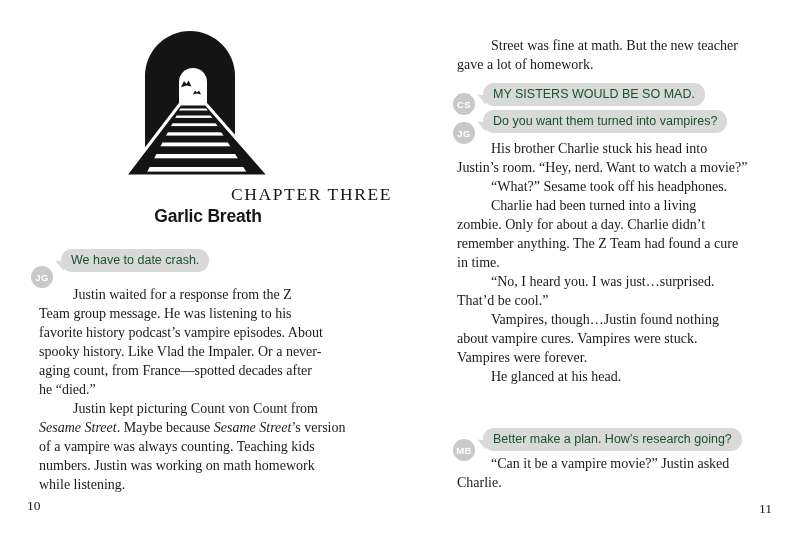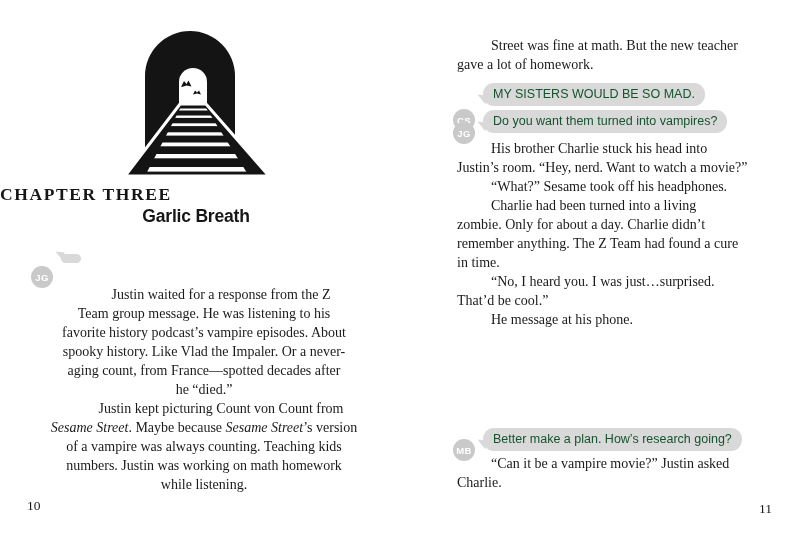--- a/index.html
+++ b/index.html
@@ -6,23 +6,23 @@
   .canvas{position:relative;width:800px;height:543px;background:#ffffff;overflow:hidden;
           font-family:"Liberation Serif",serif;color:#1a1a1a;}
   .page{position:absolute;top:0;width:400px;height:543px;}
   .page-left{left:0;}
   .page-right{left:400px;}
 
   
   .art{position:absolute;left:118px;top:28px;width:150px;height:150px;}
 
   
-  .chapter-label{position:absolute;left:0;top:184px;width:392px;margin:0;text-align:left;
-                 font-size:17.5px;font-weight:700;letter-spacing:1.6px;color:#161616;}
-  .chapter-title{position:absolute;left:0;top:206px;width:392px;margin:0;text-align:center;
+  .chapter-label{position:absolute;left:0;top:184px;width:392px;margin:0;text-align:right;
+                 font-size:17.5px;font-weight:400;letter-spacing:1.6px;color:#161616;}
+  .chapter-title{position:absolute;left:12px;top:206px;width:392px;margin:0;text-align:center;
                  font-family:"Liberation Sans",sans-serif;font-size:17.5px;font-weight:700;
                  letter-spacing:-0.2px;color:#161616;}
 
   
   .textcol{position:absolute;font-size:14px;line-height:19px;color:#1a1a1a;}
   .textcol p{margin:0;text-indent:34px;white-space:pre;}
   .textcol p i{font-style:italic;}
 
   
   .chat{position:absolute;}
@@ -73,24 +73,24 @@
         <rect x="0" y="126" width="150" height="4.3" fill="#ffffff"></rect>
         <rect x="0" y="139" width="150" height="4.6" fill="#ffffff"></rect>
       </g>
     </svg>
 
     <h2 class="chapter-label">CHAPTER THREE</h2>
     <h3 class="chapter-title">Garlic Breath</h3>
 
     <div class="chat" style="left:31px;top:249px;">
       <span class="avatar" style="top:17px;">JG</span>
-      <span class="bubble"><span class="tail"></span></span>
+      <span class="bubble"><span class="tail"></span><span>We have to date crash.</span></span>
     </div>
 
-    <div class="textcol" style="left:39px;top:285px;width:330px;text-align:center;">
+    <div class="textcol" style="left:39px;top:285px;width:330px;">
         <p>Justin waited for a response from the Z
 Team group message. He was listening to his
 favorite history podcast’s vampire episodes. About
 spooky history. Like Vlad the Impaler. Or a never-
 aging count, from France—spotted decades after
 he “died.”</p>
         <p><span>Justin kept picturing Count von Count from
 </span><i>Sesame Street</i><span>. Maybe because </span><i>Sesame Street</i><span>’s version
 of a vampire was always counting. Teaching kids
 numbers. Justin was working on math homework
@@ -101,40 +101,43 @@
   </section>
 
   <section class="page page-right">
 
     <div class="textcol" style="left:57px;top:36px;width:320px;">
         <p>Street was fine at math. But the new teacher
 gave a lot of homework.</p>
       </div>
 
     <div class="chat" style="left:53px;top:83px;">
-      <span class="avatar" style="top:10px;margin-top:16px;">CS</span>
+      <span class="avatar" style="top:10px;">CS</span>
       <span class="bubble"><span class="tail"></span><span>MY SISTERS WOULD BE SO MAD.</span></span>
     </div>
 
     <div class="chat" style="left:53px;top:110px;">
       <span class="avatar" style="top:12px;">JG</span>
       <span class="bubble"><span class="tail"></span><span>Do you want them turned into vampires?</span></span>
     </div>
 
     <div class="textcol" style="left:57px;top:139px;width:320px;">
         <p>His brother Charlie stuck his head into
 Justin’s room. “Hey, nerd. Want to watch a movie?”</p>
         <p>“What?” Sesame took off his headphones.</p>
         <p>Charlie had been turned into a living
 zombie. Only for about a day. Charlie didn’t
 remember anything. The Z Team had found a cure
 in time.</p>
         <p>“No, I heard you. I was just…surprised.
 That’d be cool.”</p>
-        <p>He message at his phone.</p>
+        <p>Vampires, though…Justin found nothing
+about vampire cures. Vampires were stuck.
+Vampires were forever.</p>
+        <p>He glanced at his head.</p>
       </div>
 
     <div class="chat" style="left:53px;top:428px;">
       <span class="avatar" style="top:11px;">MB</span>
       <span class="bubble"><span class="tail"></span><span>Better make a plan. How’s research going?</span></span>
     </div>
 
     <div class="textcol" style="left:57px;top:454px;width:320px;">
         <p>“Can it be a vampire movie?” Justin asked
 Charlie.</p>

